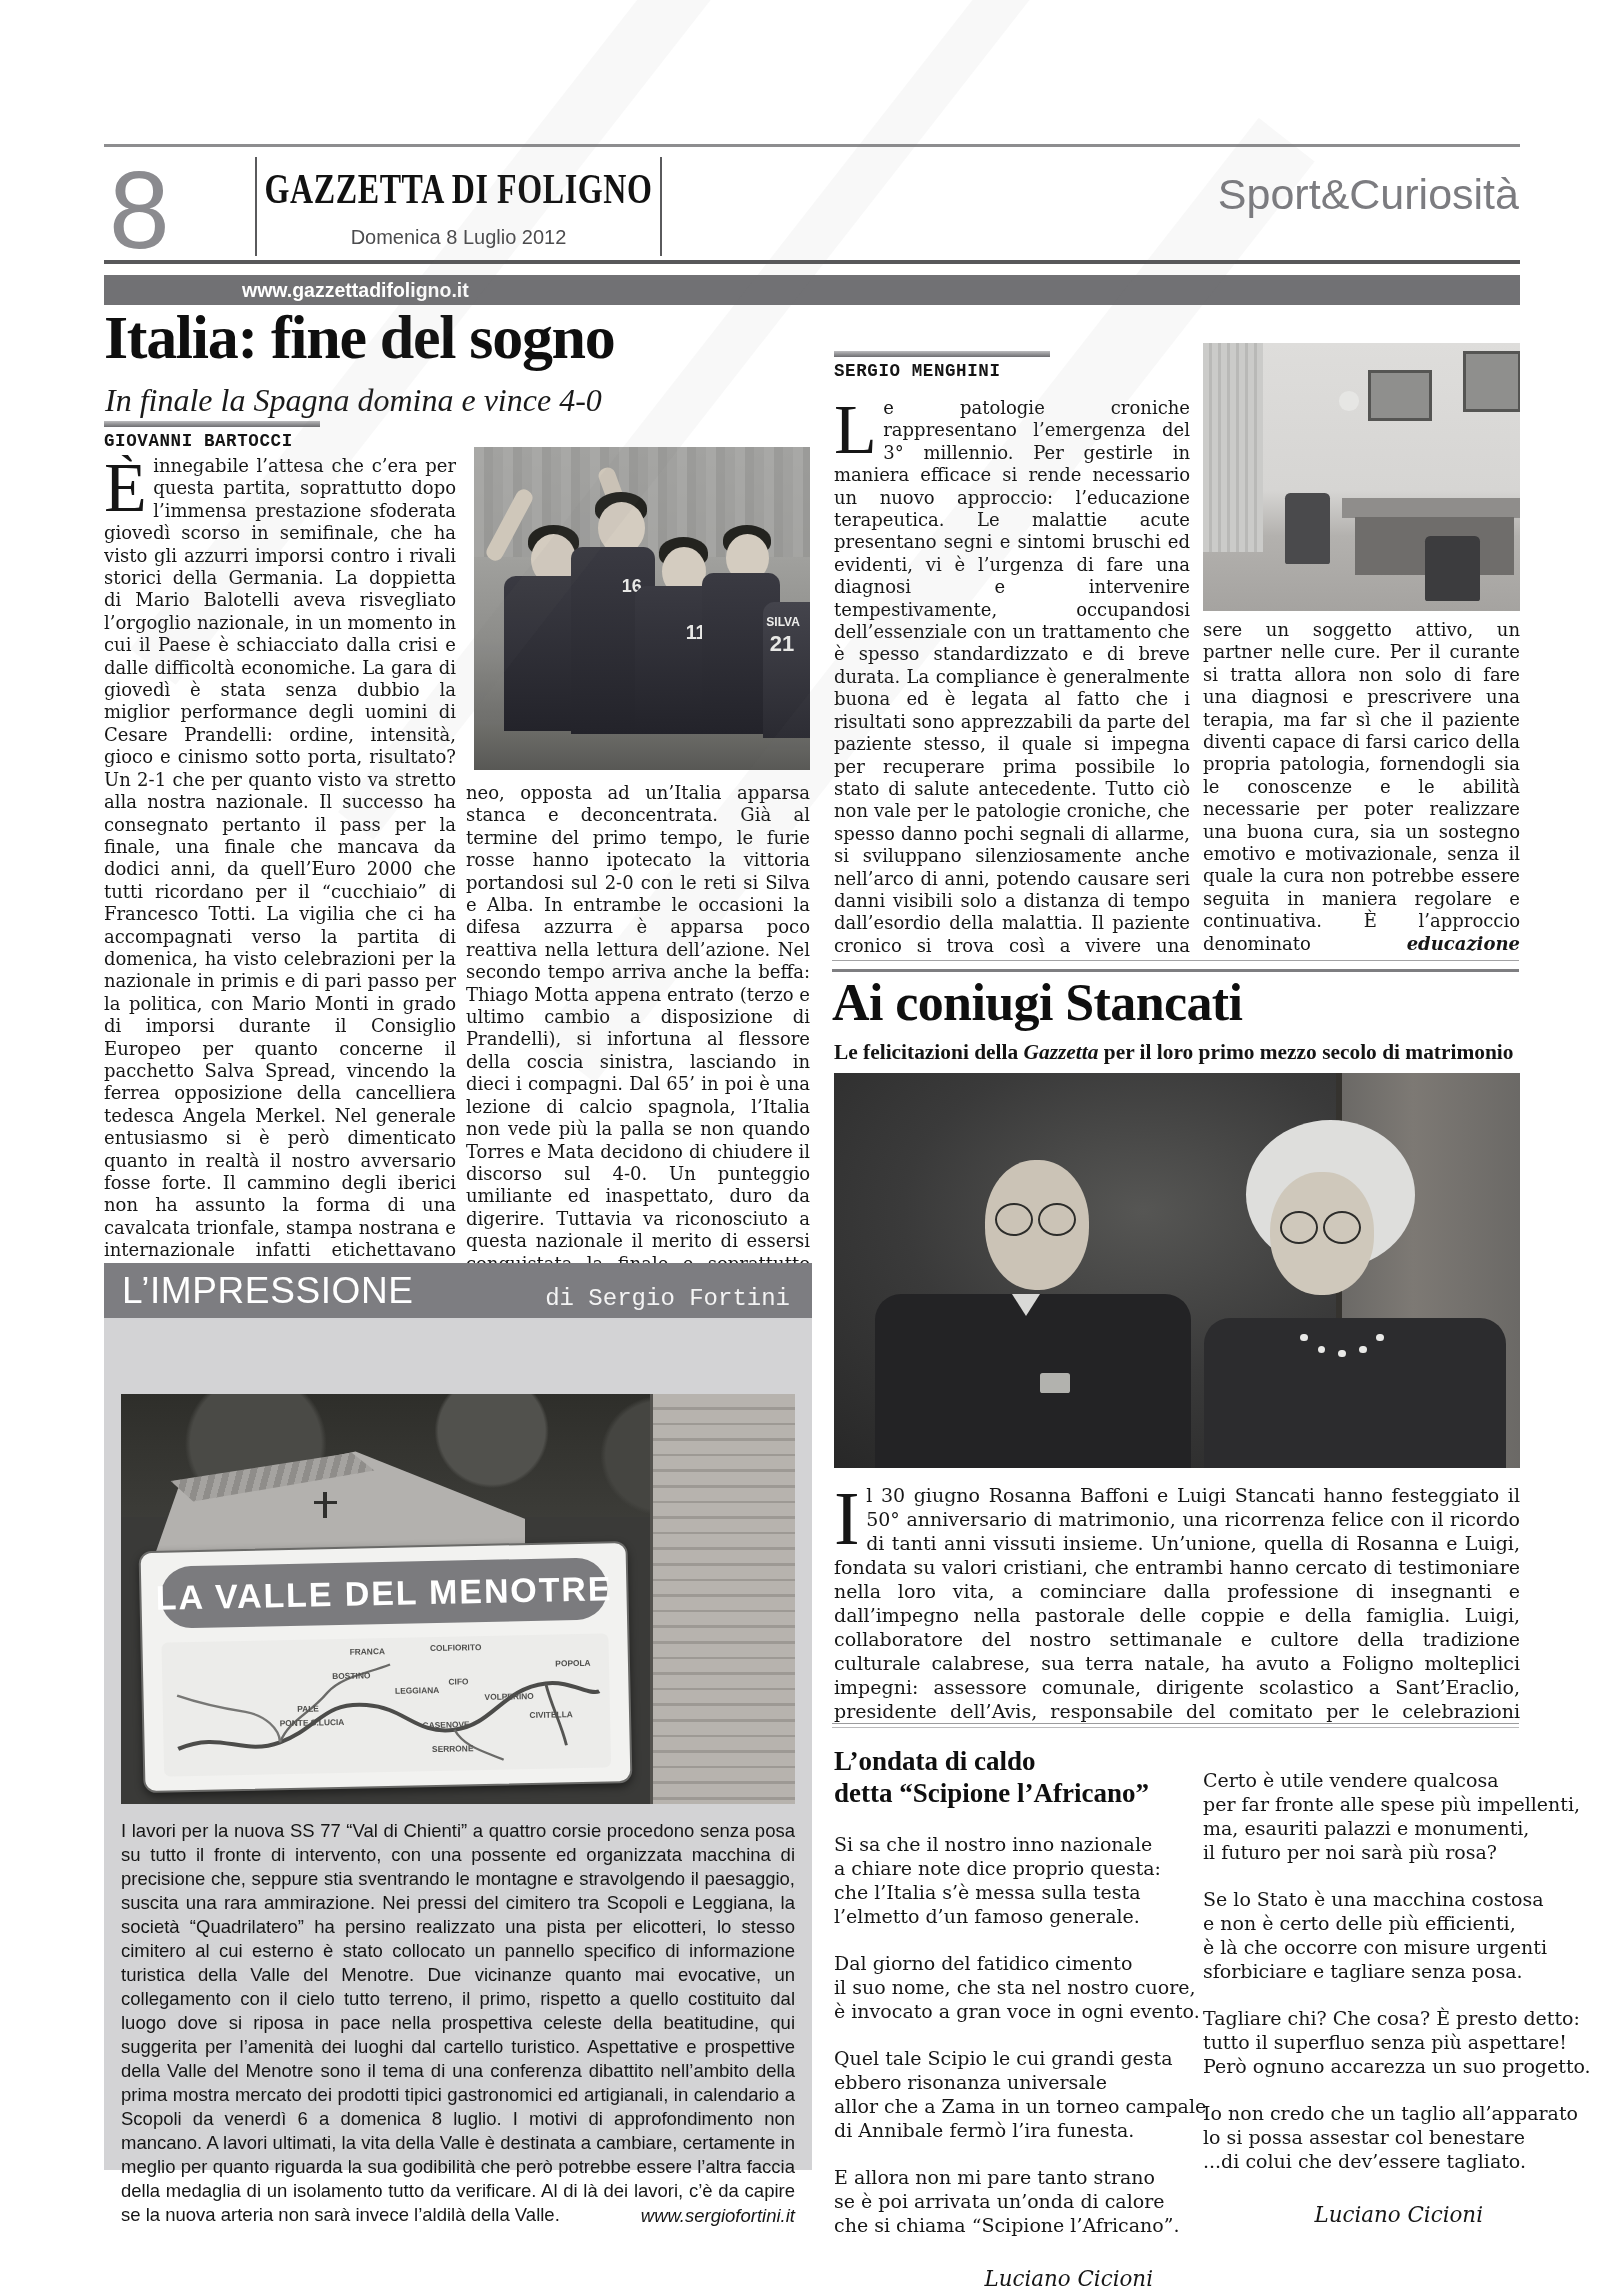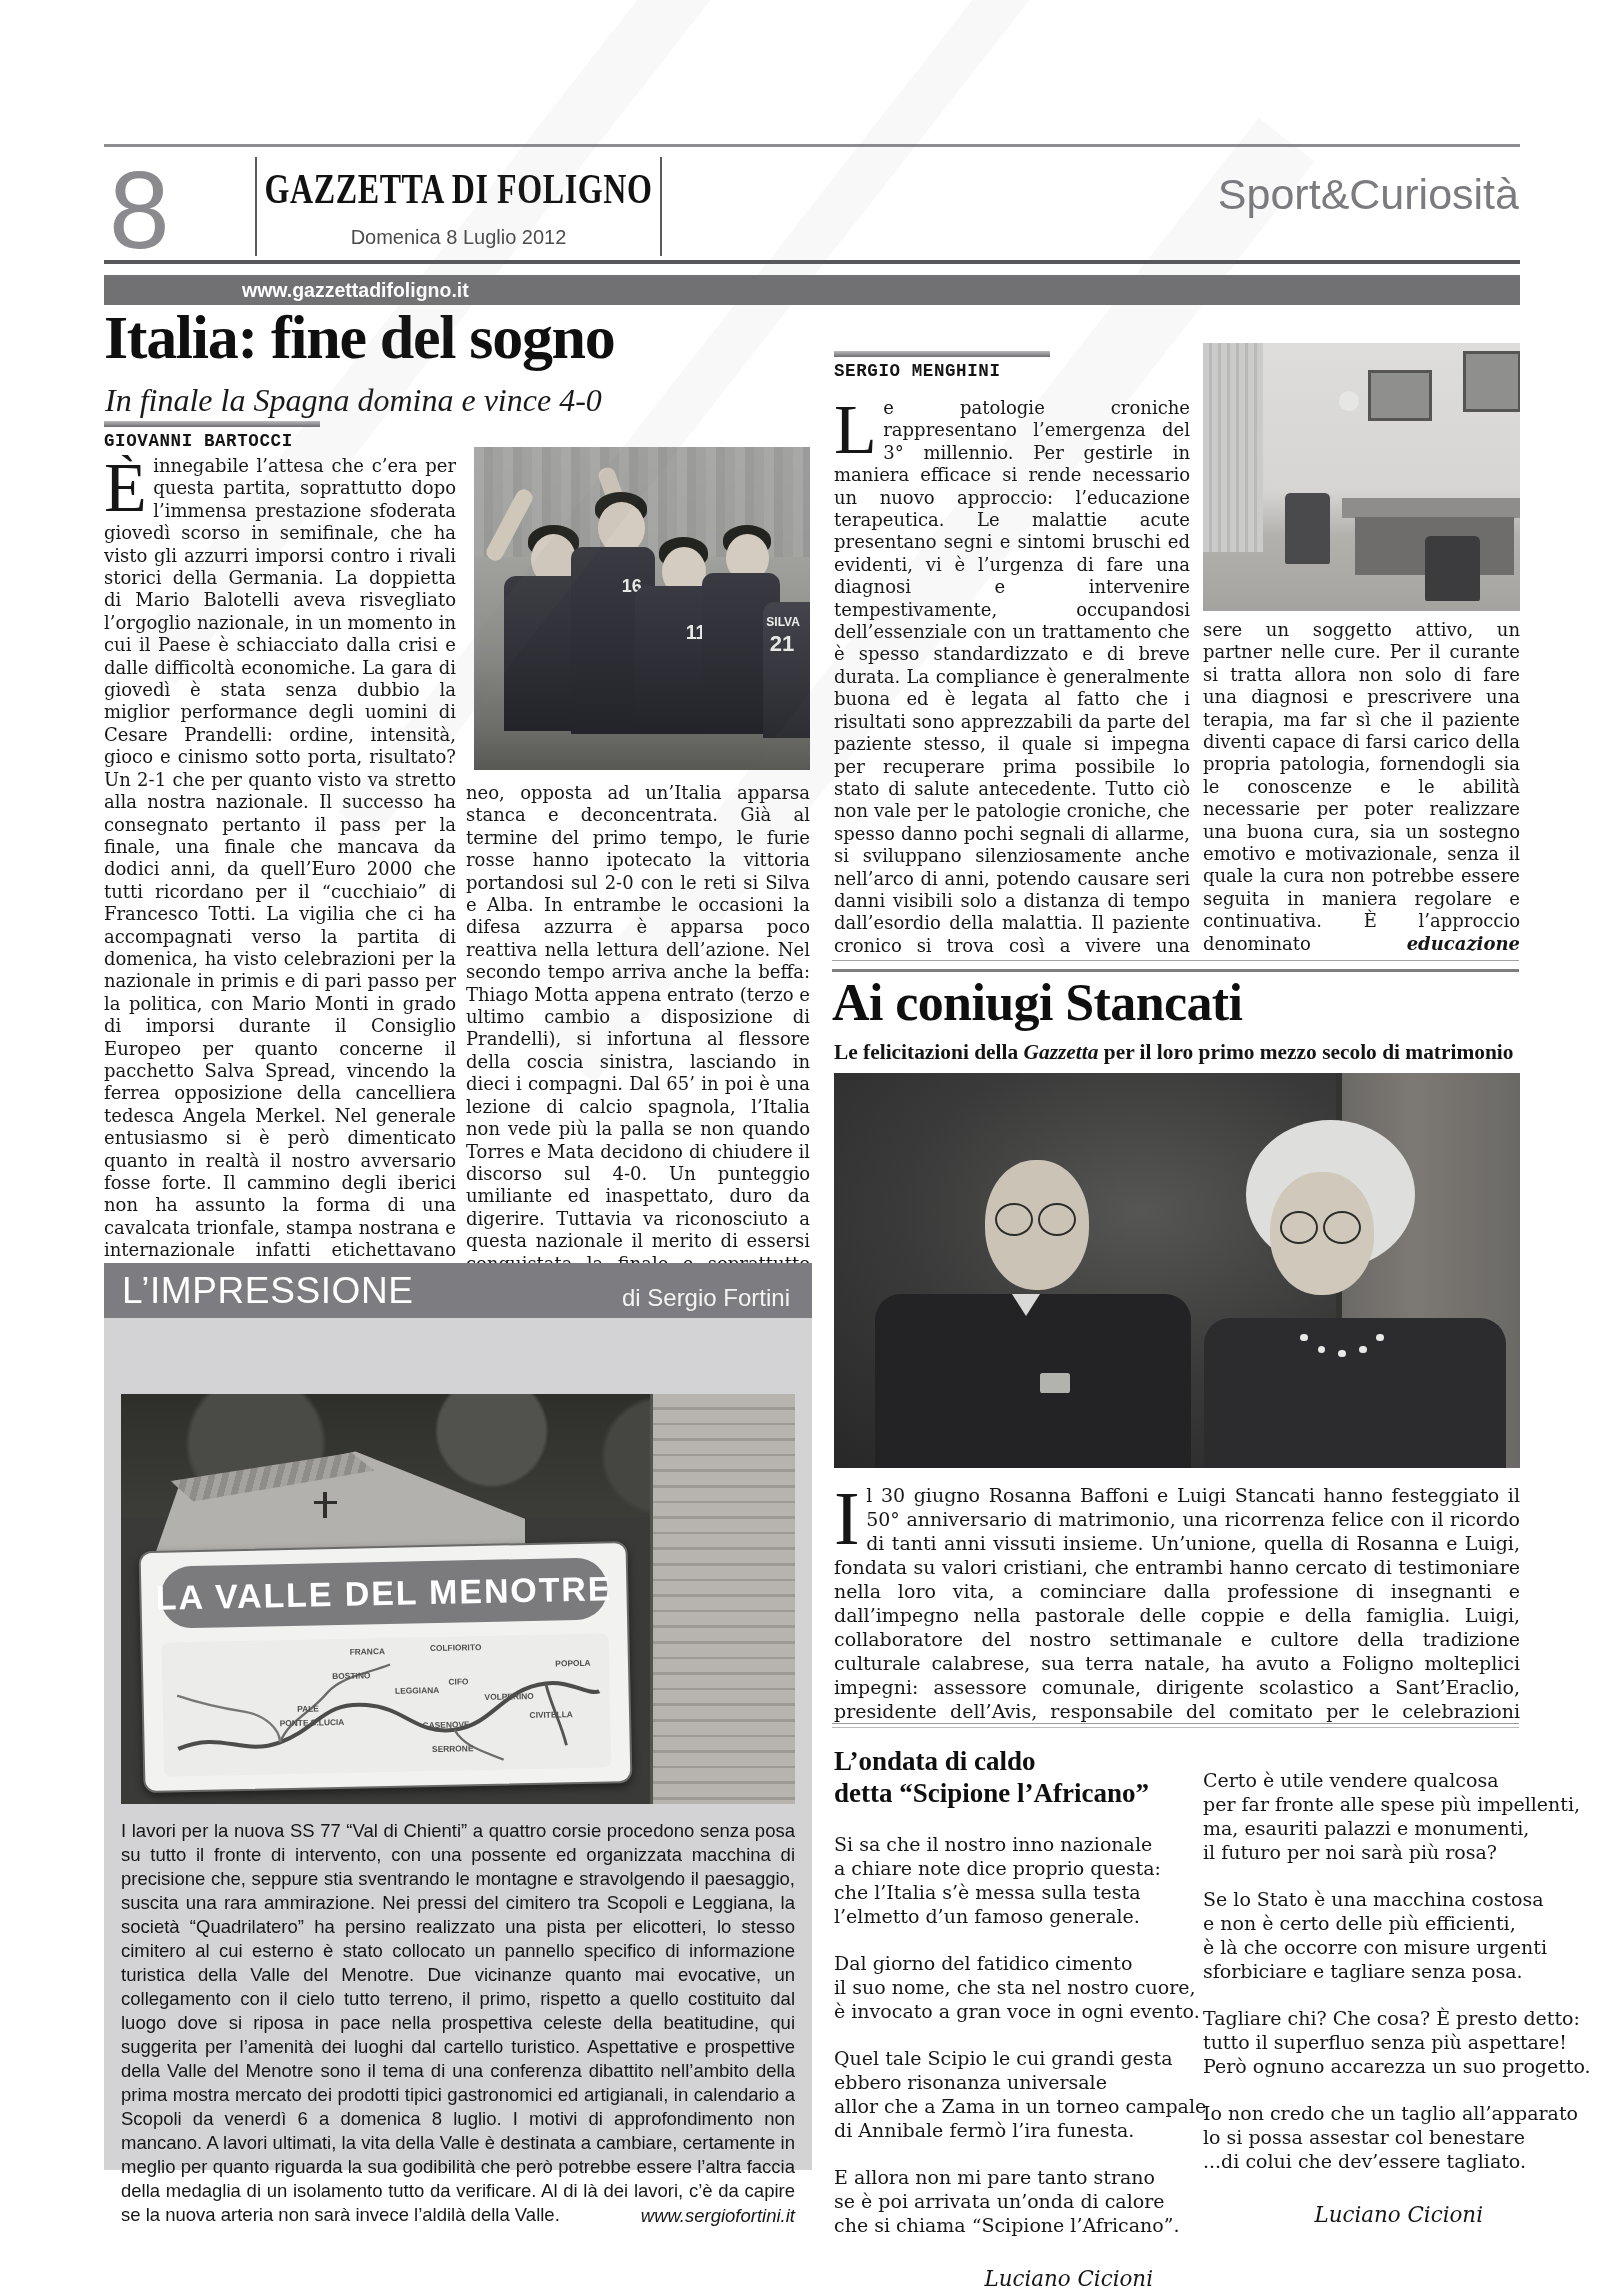--- a/index.html
+++ b/index.html
@@ -76,21 +76,21 @@
   .shoulders{position:absolute;border-radius:26px 26px 0 0;background:#232325;}
   .whitehair{position:absolute;border-radius:50%;background:#dededc;}
   .necklace i{position:absolute;width:7.8px;height:7.8px;border-radius:50%;background:#e9e9e7;display:block;}
   .badge{position:absolute;width:30px;height:19.5px;background:#b2b2ae;border-radius:2.6px;}
   .collar{position:absolute;width:0;height:0;border-left:14.3px solid transparent;border-right:14.3px solid transparent;border-top:22px solid #d9d9d7;}
   
   .imp-bar{position:absolute;left:104px;top:1263px;width:708px;height:55px;background:#7d7d81;}
   .imp-kicker{position:absolute;left:18px;top:0;line-height:55px;color:#ffffff;
               font-family:"Liberation Sans",sans-serif;font-weight:400;font-size:37px;letter-spacing:0.6px;}
   .imp-author{position:absolute;right:22px;bottom:6.5px;color:#f4f4f4;
-              font-family:Liberation Sans, sans-serif;font-size:24px;}
+              font-family:Liberation Mono, monospace;font-size:24px;}
   .imp-panel{position:absolute;left:104px;top:1318px;width:708px;height:852px;background:#d3d3d5;}
   .imp-title{position:absolute;left:0;top:18px;width:100%;text-align:center;color:#252527;
              font-family:"Liberation Sans",sans-serif;font-weight:700;font-size:40px;letter-spacing:1.3px;}
   .imp-body{position:absolute;left:17px;top:501px;width:674px;text-align:justify;color:#151515;
             font-family:"Liberation Sans",sans-serif;font-size:18.5px;line-height:24px;}
   .imp-site{display:block;text-align:right;font-style:italic;margin-top:-23.4px;}
   
   .ph-valle{left:17px;top:76px;width:674px;height:410px;background:#3a3a38;}
   .foliage{position:absolute;left:0;top:0;width:100%;height:30%;
            background:radial-gradient(circle at 20% 40%, #4a4a46 0 12%, transparent 13%),

